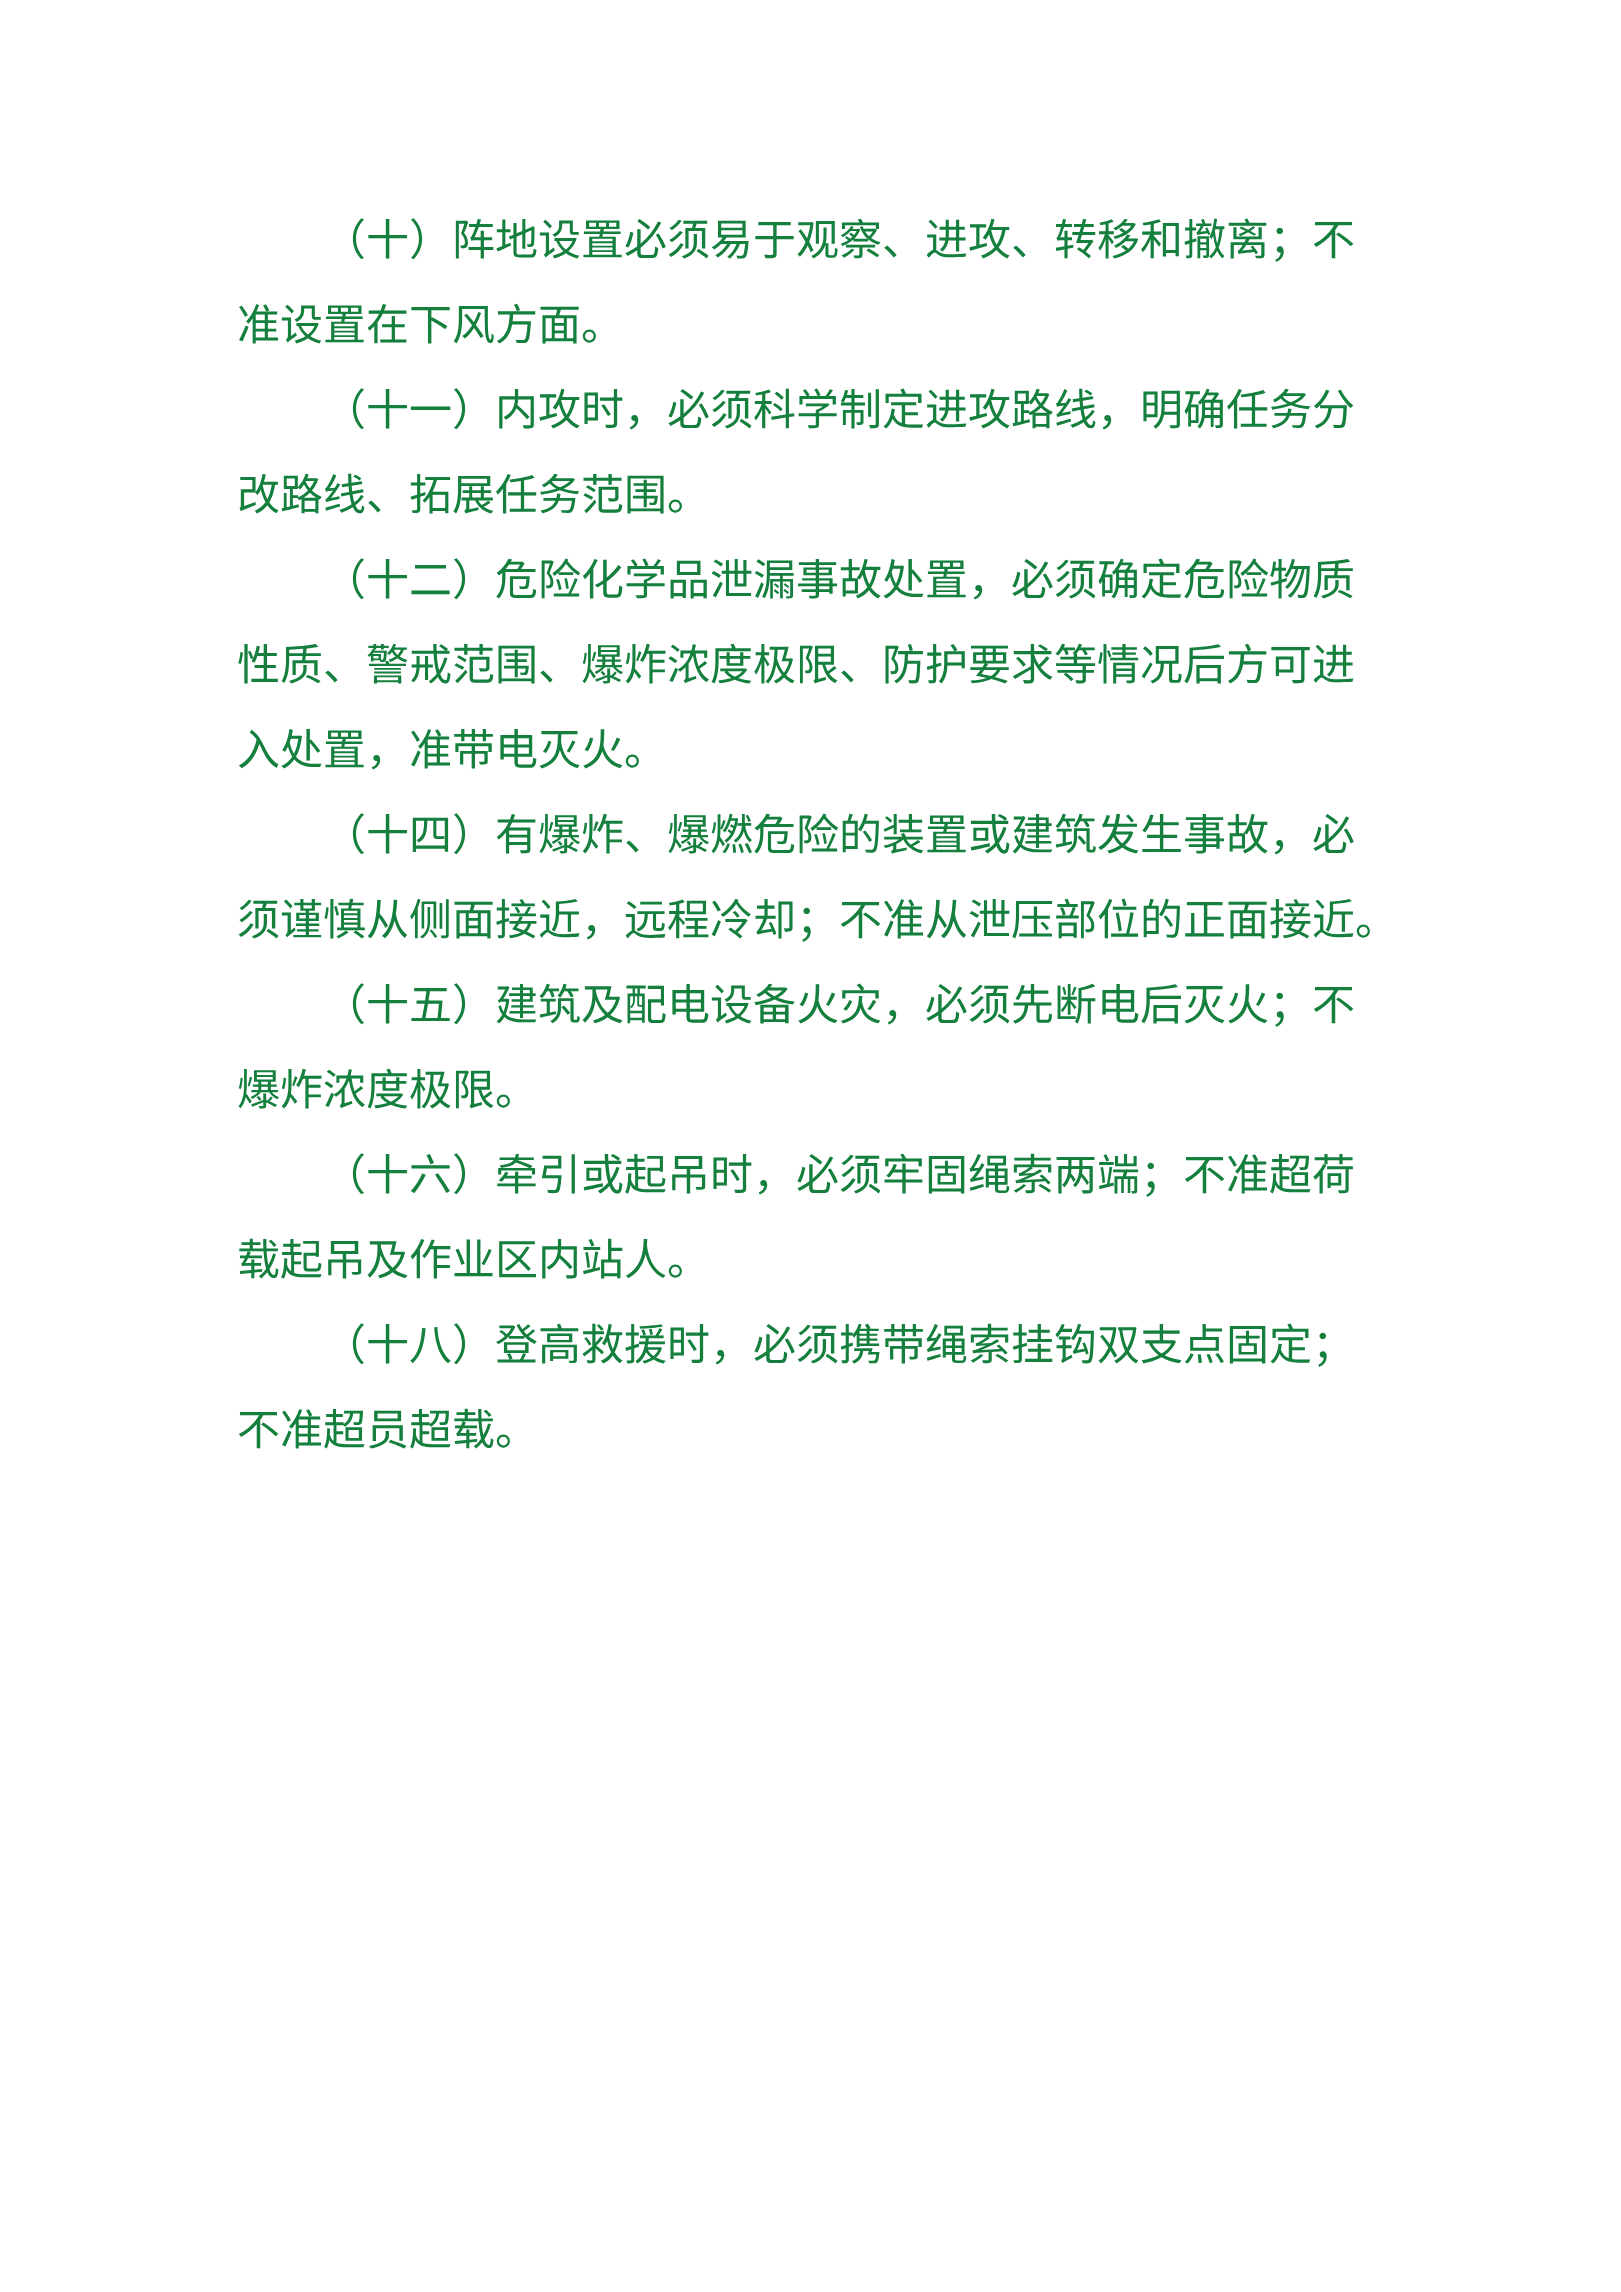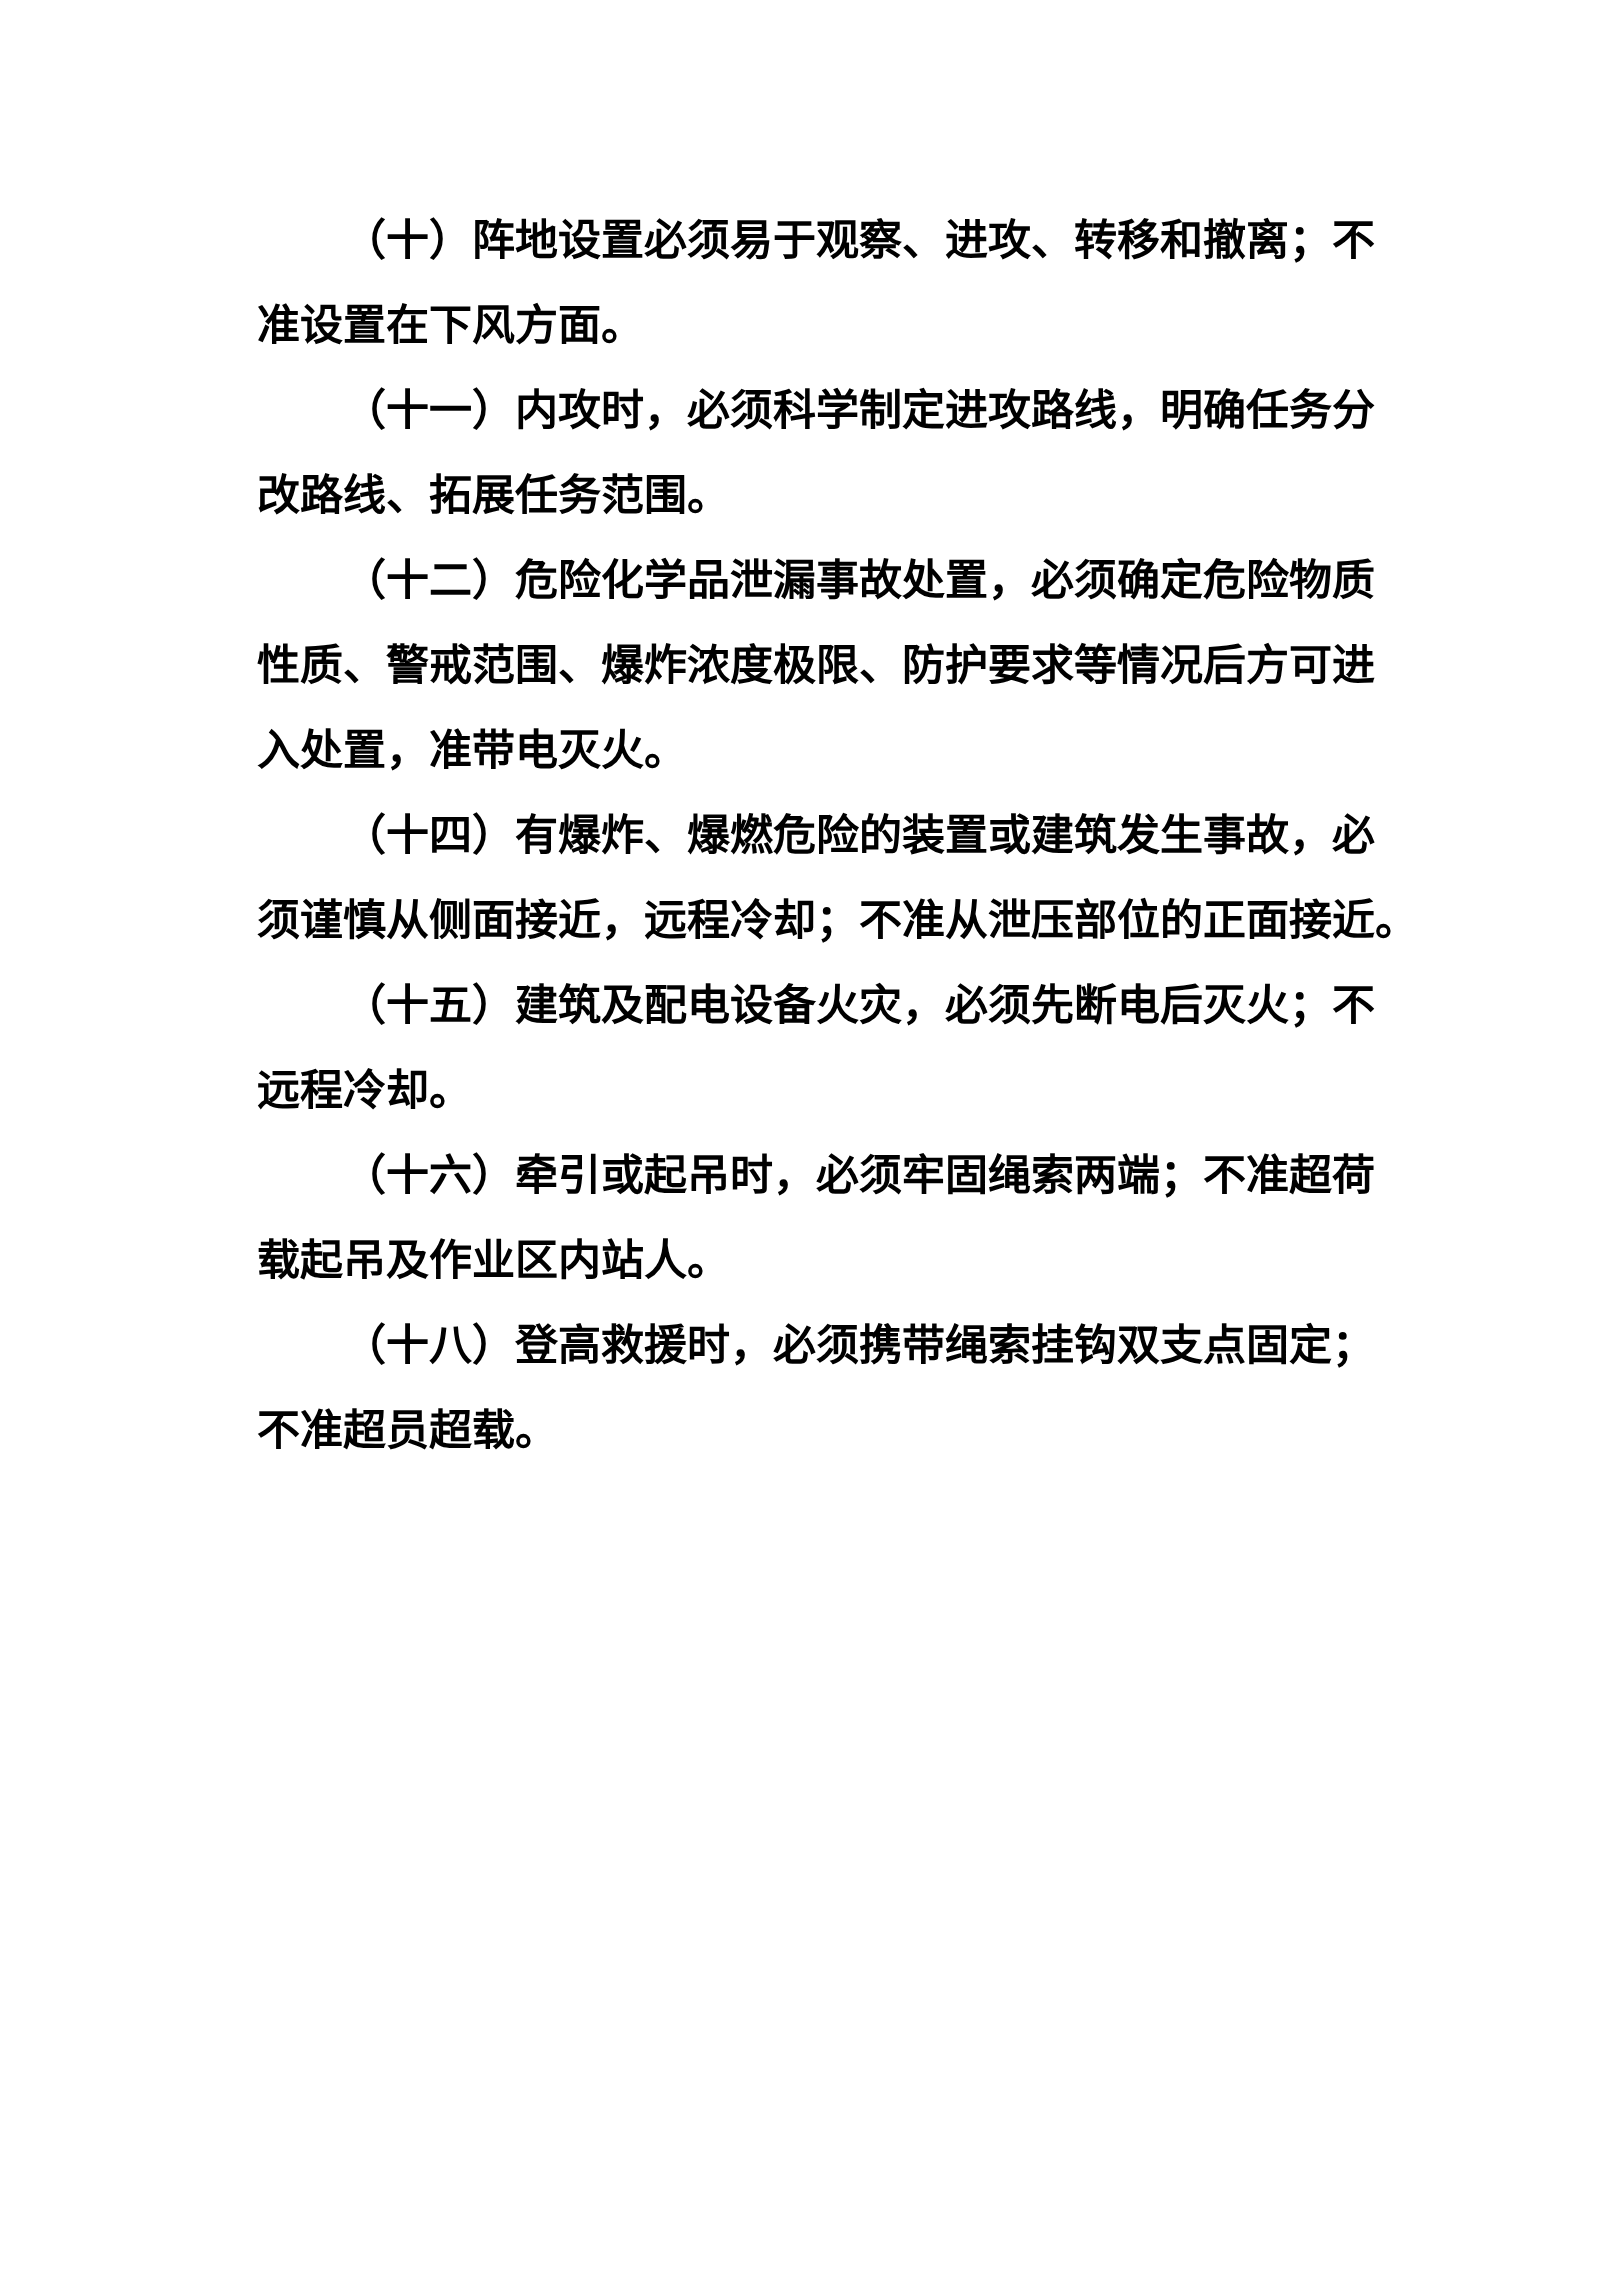--- a/index.html
+++ b/index.html
@@ -14,27 +14,27 @@
     overflow: hidden;
     font-family: "Liberation Sans", sans-serif;
   }
   .page {
     position: absolute;
     inset: 0;
     background: #ffffff;
   }
   .doc {
     position: absolute;
-    left: 257px;
+    left: 237px;
     top: 198px;
     width: 1135px;
-    color: #000000;
+    color: #15803d;
     font-size: 43px;
     line-height: 85px;
-    font-weight: 700;
+    font-weight: 400;
   }
   .para { margin: 0; padding: 0; }
   .line {
     height: 85px;
     white-space: nowrap;
   }
   .first {
     text-indent: 86px; 
   }
 </style>
@@ -61,21 +61,21 @@
     </div>
 
 
     <div class="para">
       <div class="line first">（十四）有爆炸、爆燃危险的装置或建筑发生事故，必</div>
       <div class="line">须谨慎从侧面接近，远程冷却；不准从泄压部位的正面接近。</div>
     </div>
 
     <div class="para">
       <div class="line first">（十五）建筑及配电设备火灾，必须先断电后灭火；不</div>
-      <div class="line">远程冷却。</div>
+      <div class="line">爆炸浓度极限。</div>
     </div>
 
     <div class="para">
       <div class="line first">（十六）牵引或起吊时，必须牢固绳索两端；不准超荷</div>
       <div class="line">载起吊及作业区内站人。</div>
     </div>
 
 
     <div class="para">
       <div class="line first">（十八）登高救援时，必须携带绳索挂钩双支点固定；</div>

